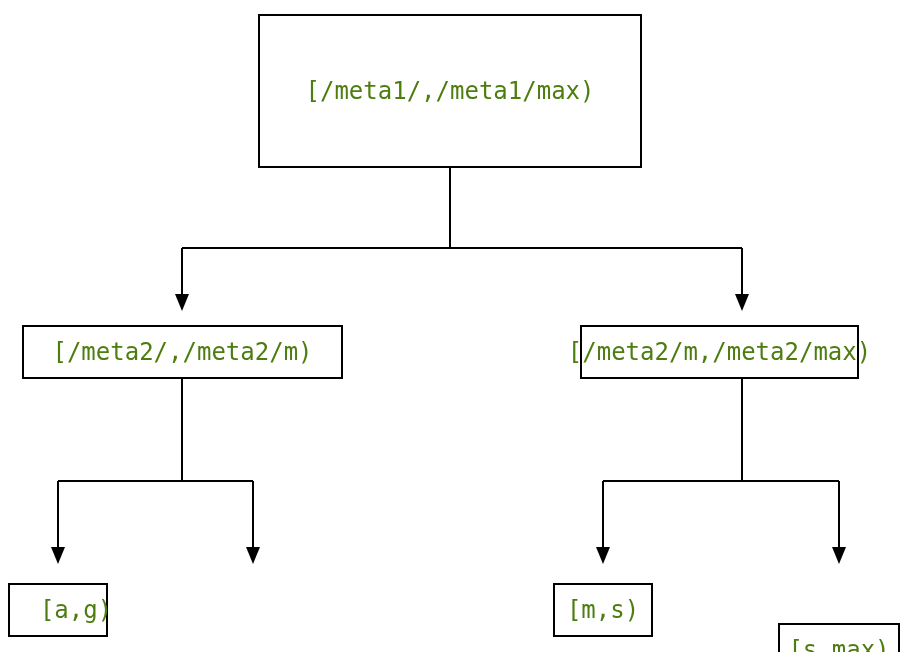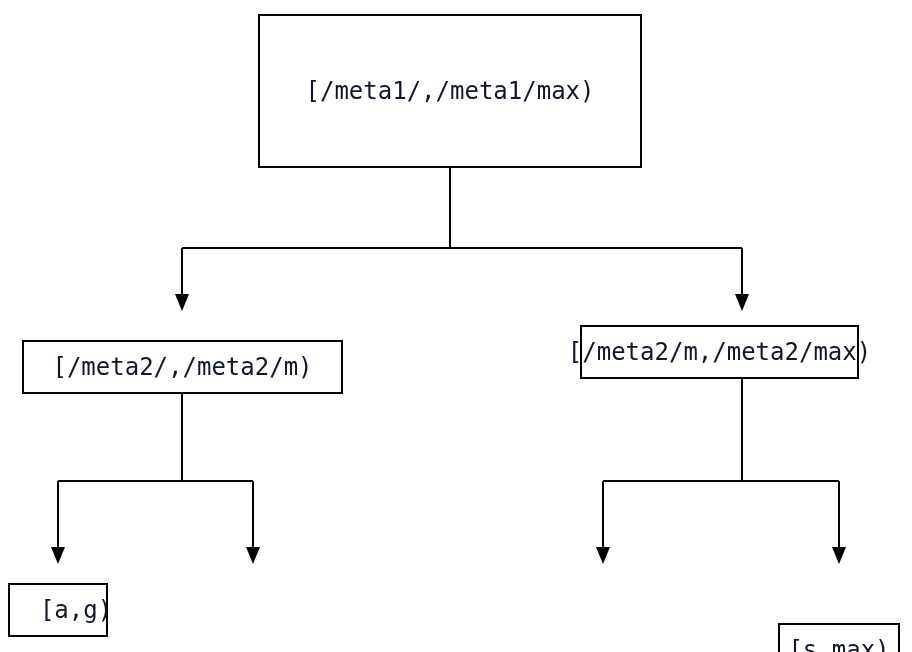--- a/index.html
+++ b/index.html
@@ -19,32 +19,32 @@
     left: 0;
     top: 0;
     width: 912px;
     height: 652px;
   }
   .node {
     position: absolute;
     box-sizing: border-box;
     border: 2px solid #000000;
     background: #ffffff;
-    color: #0f172a;
+    color: #4d7c0f;
     font-family: "DejaVu Sans Mono", "Liberation Mono", monospace;
     font-size: 24px;
     font-weight: 400;
     line-height: 1;
     display: flex;
     align-items: center;
     justify-content: center;
     white-space: nowrap;
   }
   #node-root   { left: 258px; top: 14px;  width: 384px; height: 154px; }
-  #node-left   { left: 22px;  top: 340px; width: 321px; height: 54px; }
+  #node-left   { left: 22px;  top: 325px; width: 321px; height: 54px; }
   #node-right  { left: 580px; top: 325px; width: 279px; height: 54px; }
   #node-leaf-1 { left: 8px;   top: 583px; width: 100px; height: 54px; padding-left: 36px; }
   #node-leaf-2 { left: 203px; top: 583px; width: 100px; height: 54px; }
   #node-leaf-3 { left: 553px; top: 583px; width: 100px; height: 54px; }
   #node-leaf-4 { left: 778px; top: 583px; width: 122px; height: 54px; margin-top: 40px; }
   .edge-path {
     fill: none;
     stroke: #000000;
     stroke-width: 2;
   }
@@ -89,18 +89,21 @@
 
   <div class="node" id="node-right">
     <span>[/meta2/m,/meta2/max)</span>
   </div>
 
   <div class="node" id="node-leaf-1">
     <span>[a,g)</span>
   </div>
 
 
+  <div class="node" id="node-leaf-3">
+    <span>[m,s)</span>
+  </div>
 
   <div class="node" id="node-leaf-4">
     <span>[s,max)</span>
   </div>
 
 </div>
 
 </body></html>

